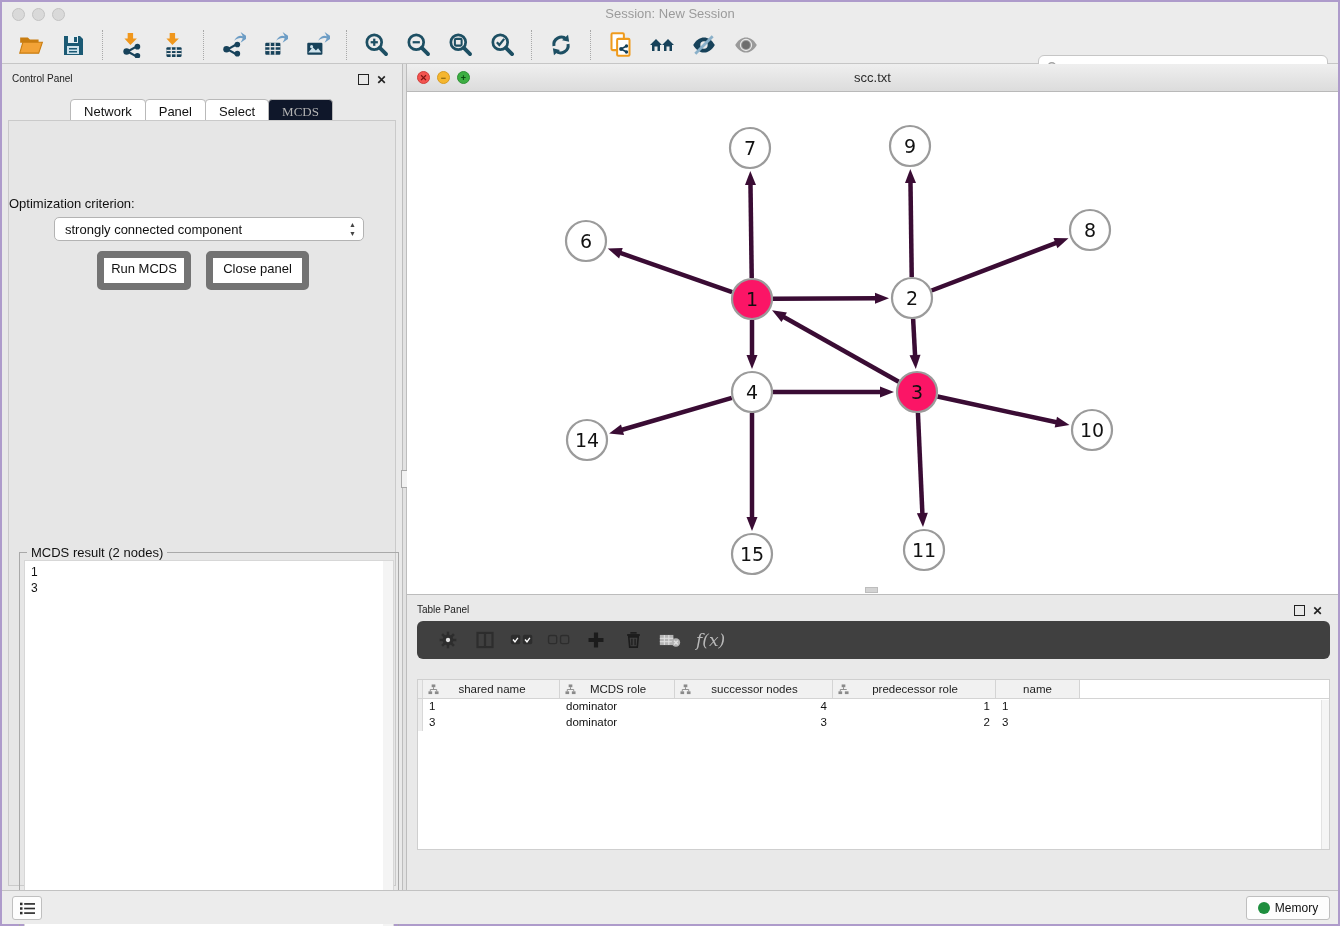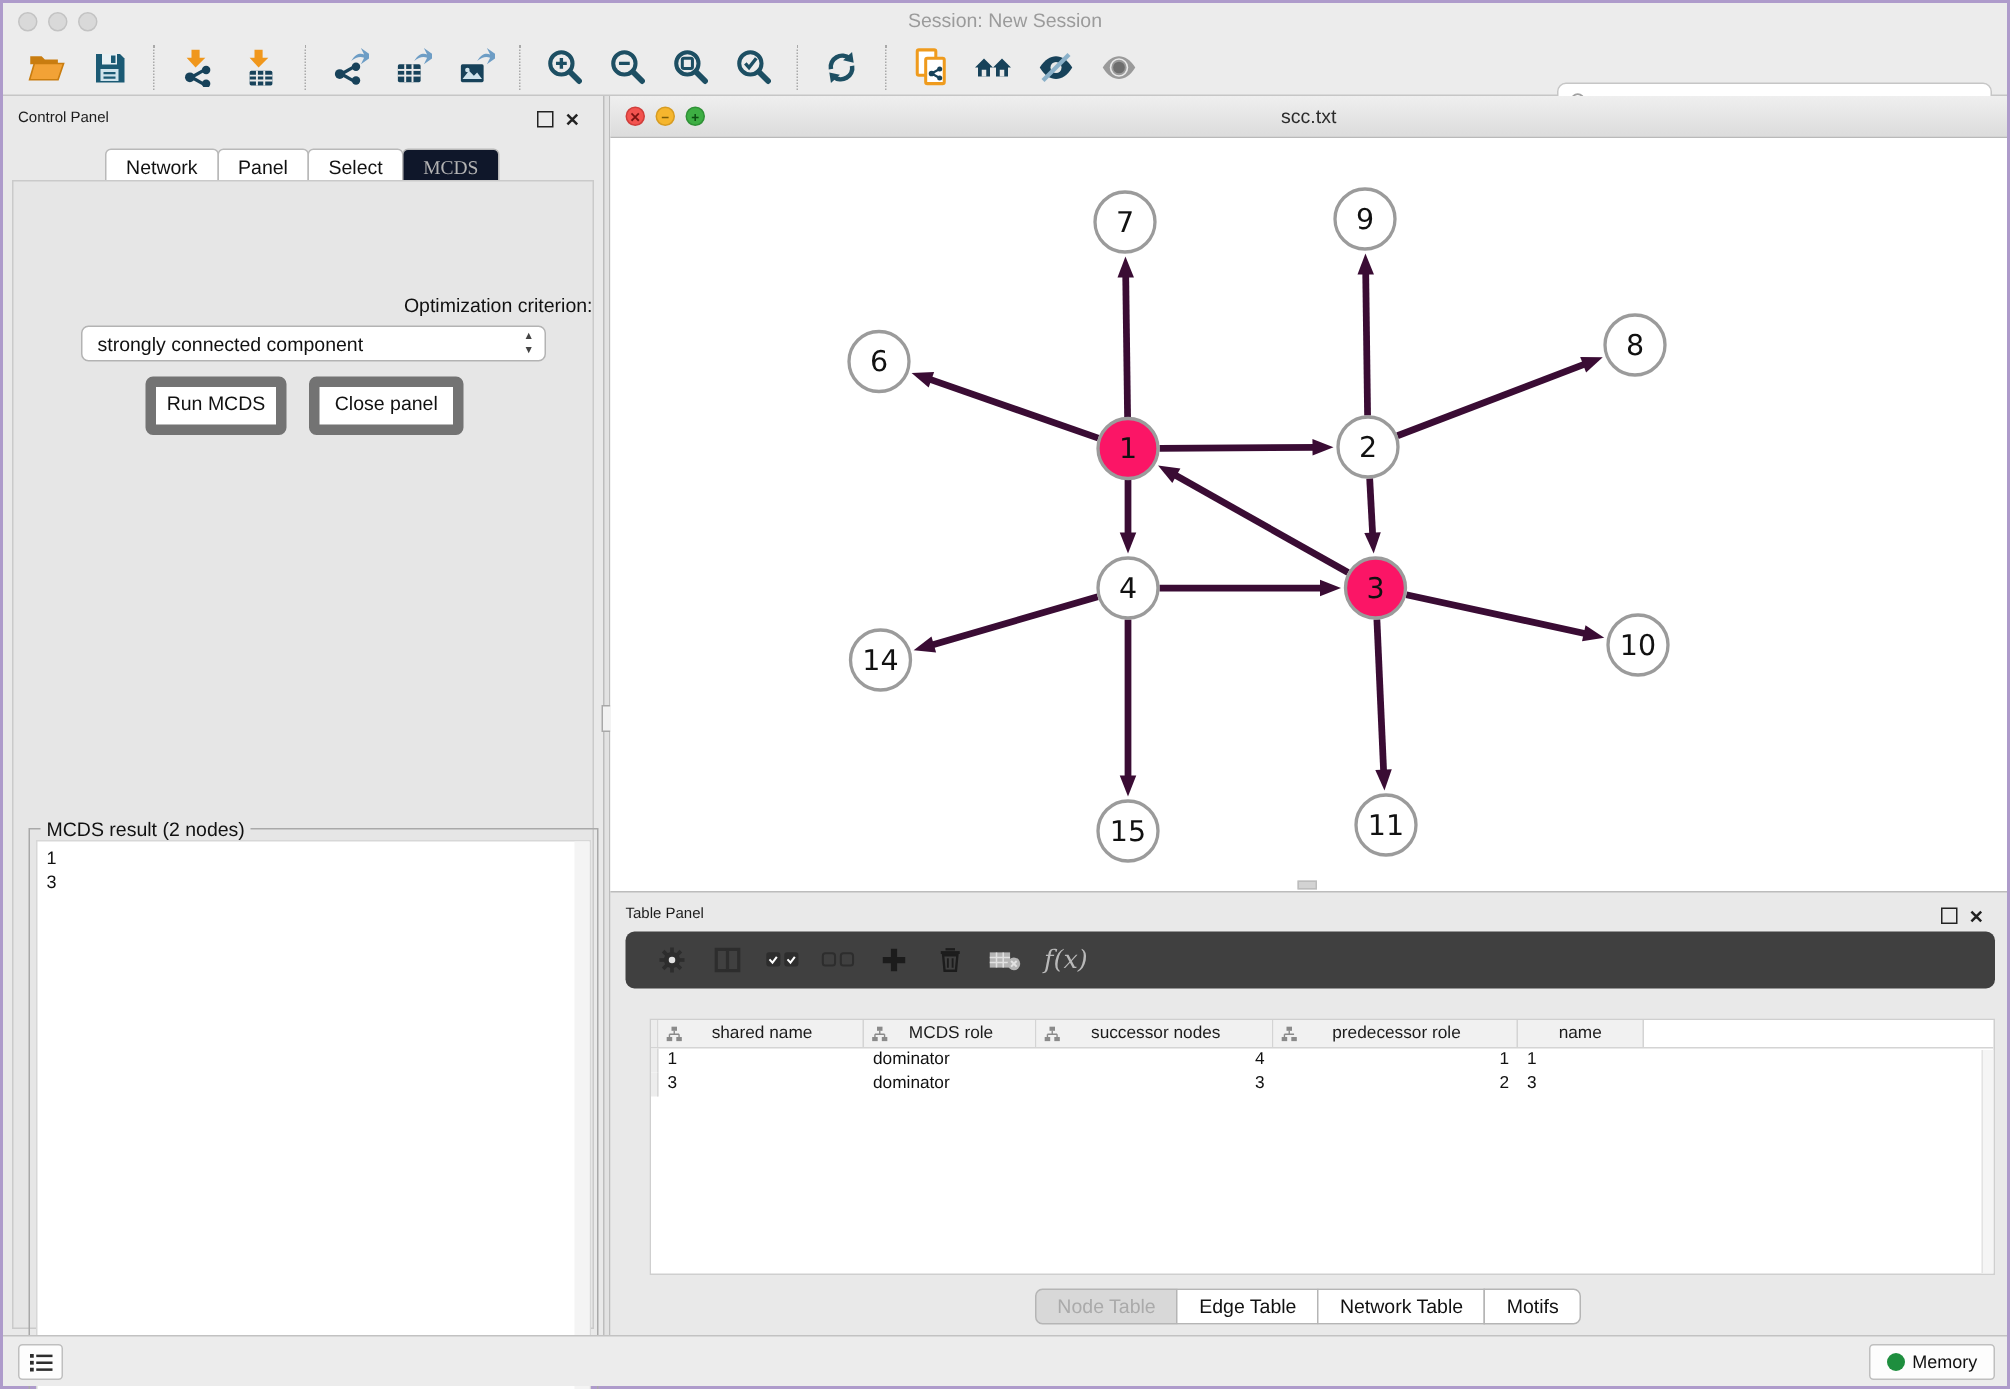--- a/index.html
+++ b/index.html
@@ -22,21 +22,21 @@
 
   
   .control-panel { position:absolute; left:0; top:62px; width:400px; height:828px; background:#e9e9e9; }
   .panel-head { position:absolute; left:10px; top:9px; font-size:10px; color:#1c1c1c; }
   .mini-ic { position:absolute; top:10px; width:13px; height:13px; font-size:12px; line-height:13px; text-align:center; color:#222; }
   .float-ic { border:1.5px solid #222; width:11px; height:11px; }
   .cp-tabs { position:absolute; left:0; right:0; top:35px; text-align:center; }
   .cp-tab { display:inline-block; font-size:13px; padding:4px 13px 5px; background:#fff; border:1px solid #b9b9b9; border-radius:4px; margin-left:-1px; color:#111; position:relative; }
   .cp-tab.active { background:#0f172a; color:#b3b3b3;font-family:Liberation Serif, serif; }
   .cp-content { position:absolute; left:6px; right:6px; top:56px; bottom:6px; background:#e6e6e6; border:1px solid #cacaca; }
-  .opt-label { position:absolute; left:0; right:0; top:75px; text-align:right; font-size:13px; color:#111; }
+  .opt-label { position:absolute; left:0; right:0; top:75px; text-align:left; font-size:13px; color:#111; }
   .dropdown { position:absolute; left:45px; top:96px; width:310px; height:24px; background:#fff; border:1px solid #b3b3b3; border-radius:5px; font-size:13px; display:flex; align-items:center; padding-left:10px; color:#111; }
   .dd-arrows { position:absolute; right:7px; top:2px; font-size:7px; line-height:9px; color:#444; text-align:center; }
   .cp-btn { position:absolute; top:130px; height:39px; background:#fff; border:7px solid #737373; border-radius:5px; font-size:13px; color:#111; text-align:center; line-height:21px; }
   .result-group { position:absolute; left:10px; top:431px; width:380px; height:384px; border:1px solid #a9a9a9; }
   .result-label { position:absolute; left:7px; top:-8px; background:#e6e6e6; padding:0 4px; font-size:13px; color:#111; }
   .result-area { position:absolute; left:4px; top:7px; right:4px; bottom:4px; background:#fff; border:1px solid #d7d7d7; font-size:12px; color:#111; padding:3px 6px; white-space:pre; line-height:16px; overflow:hidden; }
   .result-scroll { position:absolute; right:5px; top:8px; bottom:5px; width:10px; background:#f4f4f4; }
 
   .vsplitter { position:absolute; left:400px; top:62px; width:5px; height:828px; background:#e2e2e2; border-left:1px solid #bdbdbd; border-right:1px solid #bdbdbd; }
   .vgrip { position:absolute; left:-2px; top:406px; width:7px; height:18px; background:#f2f2f2; border:1px solid #a8a8a8; }
@@ -50,21 +50,21 @@
   .mac-yellow { background:#f5b62e; border:1px solid #d79c22; color:#7c5c07; }
   .mac-green { background:#3dae43; border:1px solid #2f9136; color:#0c4d12; }
   .net-canvas { position:absolute; left:0; right:0; top:28px; bottom:0; background:#fff; }
   .hgrip { position:absolute; left:458px; bottom:1px; width:13px; height:6px; background:#d3d3d3; border:1px solid #bdbdbd; }
 
   
   .table-panel { position:absolute; left:405px; top:592px; right:0; height:298px; background:#e9e9e9; border-top:1px solid #bcbcbc; }
   .tp-toolbar { position:absolute; left:10px; right:8px; top:26px; height:38px; background:#404040; border-radius:6px; display:flex; align-items:center; padding-left:16px; }
   .tp-btn { width:30px; height:30px; display:flex; align-items:center; justify-content:center; margin-right:7px; flex:0 0 auto; }
   .fx-label { font-family:"DejaVu Serif", serif; font-style:italic; font-size:17px; color:#b9b9b9; margin-left:4px; }
-  .ntable { position:absolute; left:10px; right:8px; top:84px; bottom:42px; background:#fff; border:1px solid #cfcfcf; overflow:hidden;margin-left:16px; }
+  .ntable { position:absolute; left:10px; right:8px; top:84px; bottom:42px; background:#fff; border:1px solid #cfcfcf; overflow:hidden; }
   .ntable-inner { display:flex; flex-direction:column; height:100%; }
   .th-row { display:flex; height:19px; border-bottom:1px solid #d4d4d4; font-size:11.5px; color:#1c1c1c; }
   .gutter { width:5px; background:#ededed; border-right:1px solid #d8d8d8; }
   .th-cell { display:flex; align-items:center; background:#f1f1f1; border-right:1px solid #d4d4d4; position:relative; }
   .th-cell .lbl { flex:1; text-align:center; padding-right:14px; }
   .th-cell .lbl.noicon { padding:0; }
   .sort-ic { margin-left:5px; flex:0 0 auto; }
   .td-row { display:flex; height:16px; font-size:11.5px; color:#111; }
   .td-cell { padding:1px 6px 0; overflow:hidden; white-space:nowrap; }
   .al-r { text-align:right; }
@@ -509,23 +509,20 @@
           <div class="td-cell col-0">3</div>
           <div class="td-cell col-1">dominator</div>
           <div class="td-cell col-2 al-r">3</div>
           <div class="td-cell col-3 al-r">2</div>
           <div class="td-cell col-4">3</div>
         </div>
       </div>
       <div class="tbl-scroll"></div>
     </div>
 
-    <div class="tp-tabs">
-      <span class="tp-tab active">Node Table</span><span class="tp-tab">Edge Table</span><span class="tp-tab">Network Table</span><span class="tp-tab">Motifs</span>
-    </div>
   </div>
 
   <div class="statusbar">
     <div class="sb-btn" style="left:10px; width:30px">
       <svg width="17" height="15" viewBox="0 0 20 18">
           <g fill="#2d2d2d">
             <rect x="1" y="2" width="3" height="3"></rect>
             <rect x="6" y="2.5" width="13" height="2"></rect>
             <rect x="1" y="7.5" width="3" height="3"></rect>
             <rect x="6" y="8" width="13" height="2"></rect>

